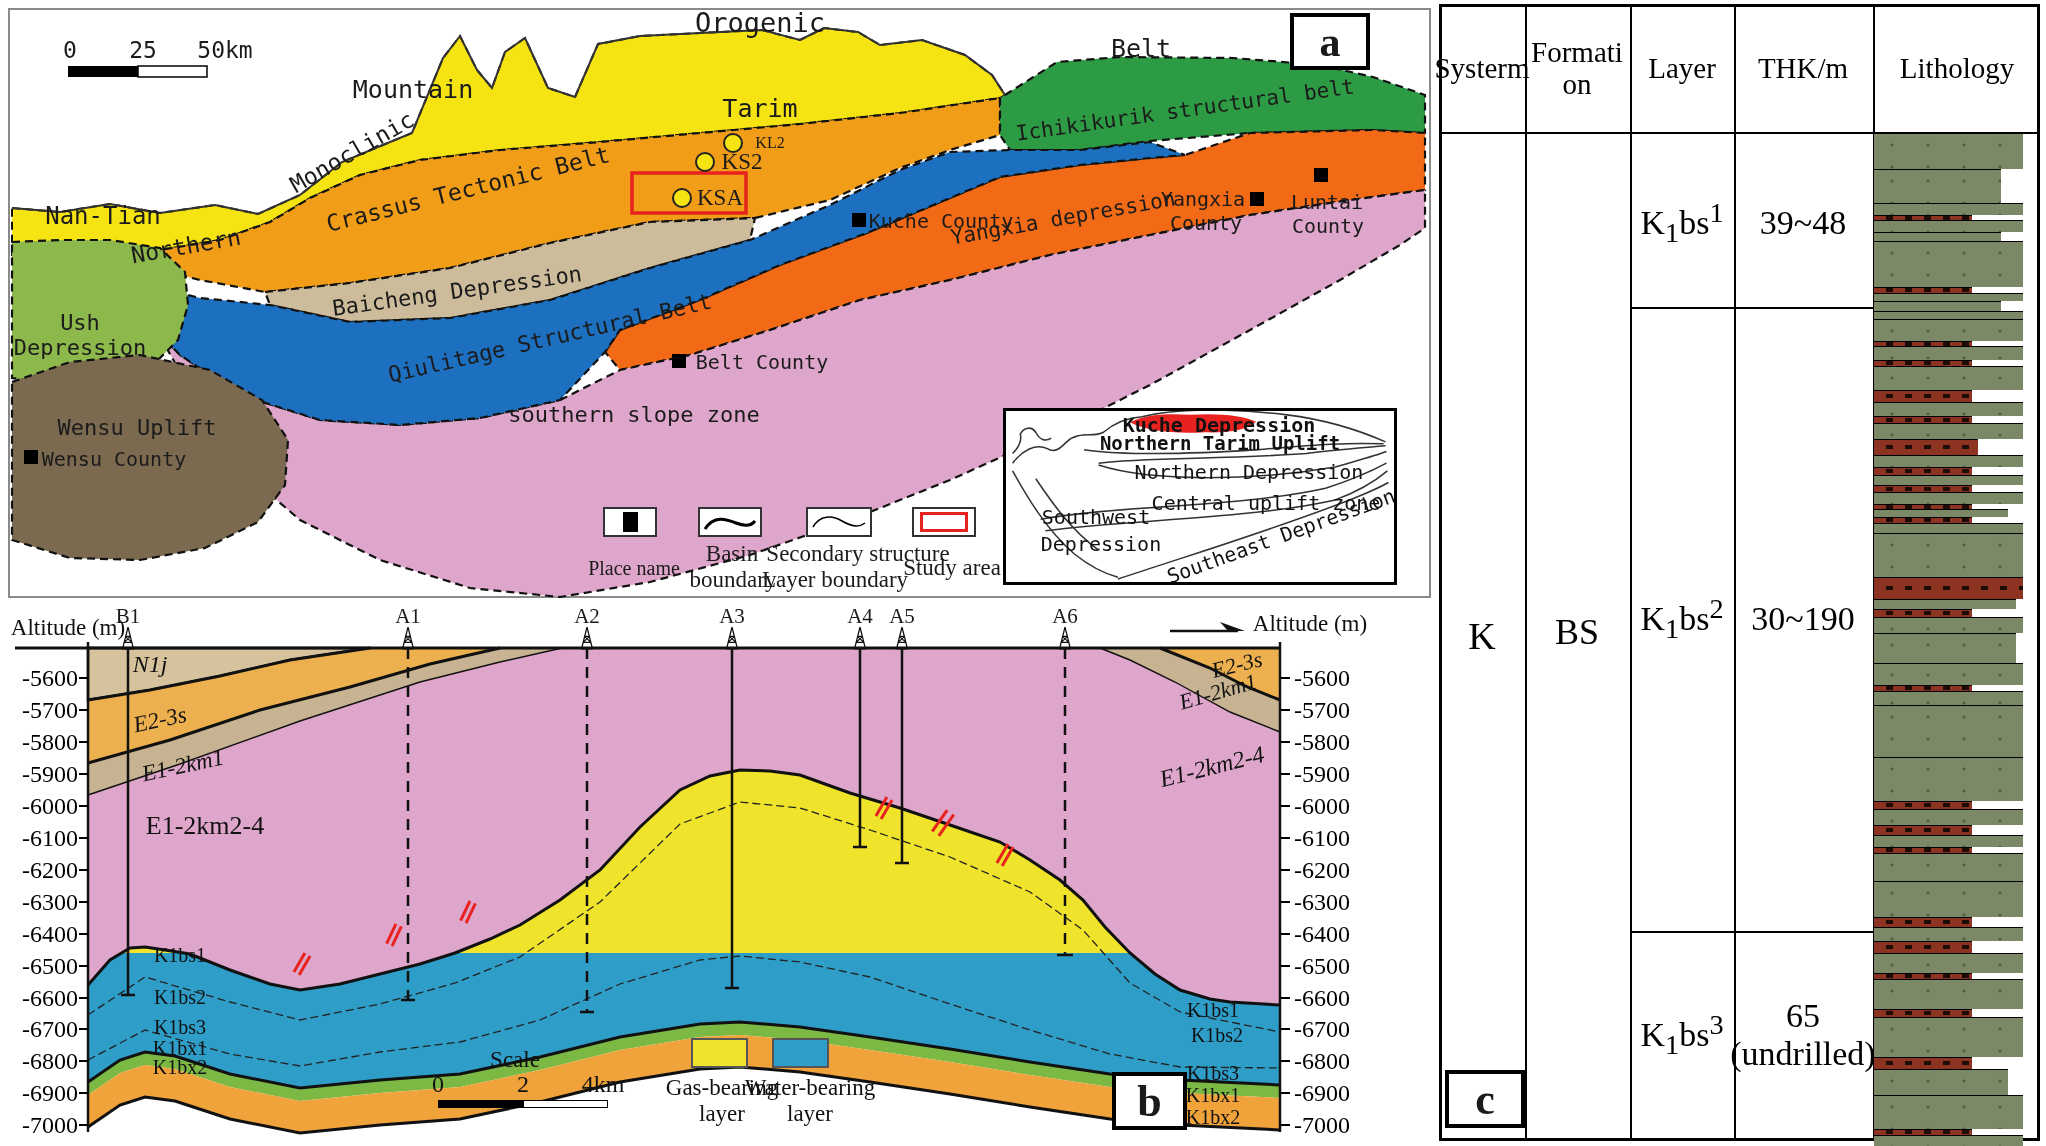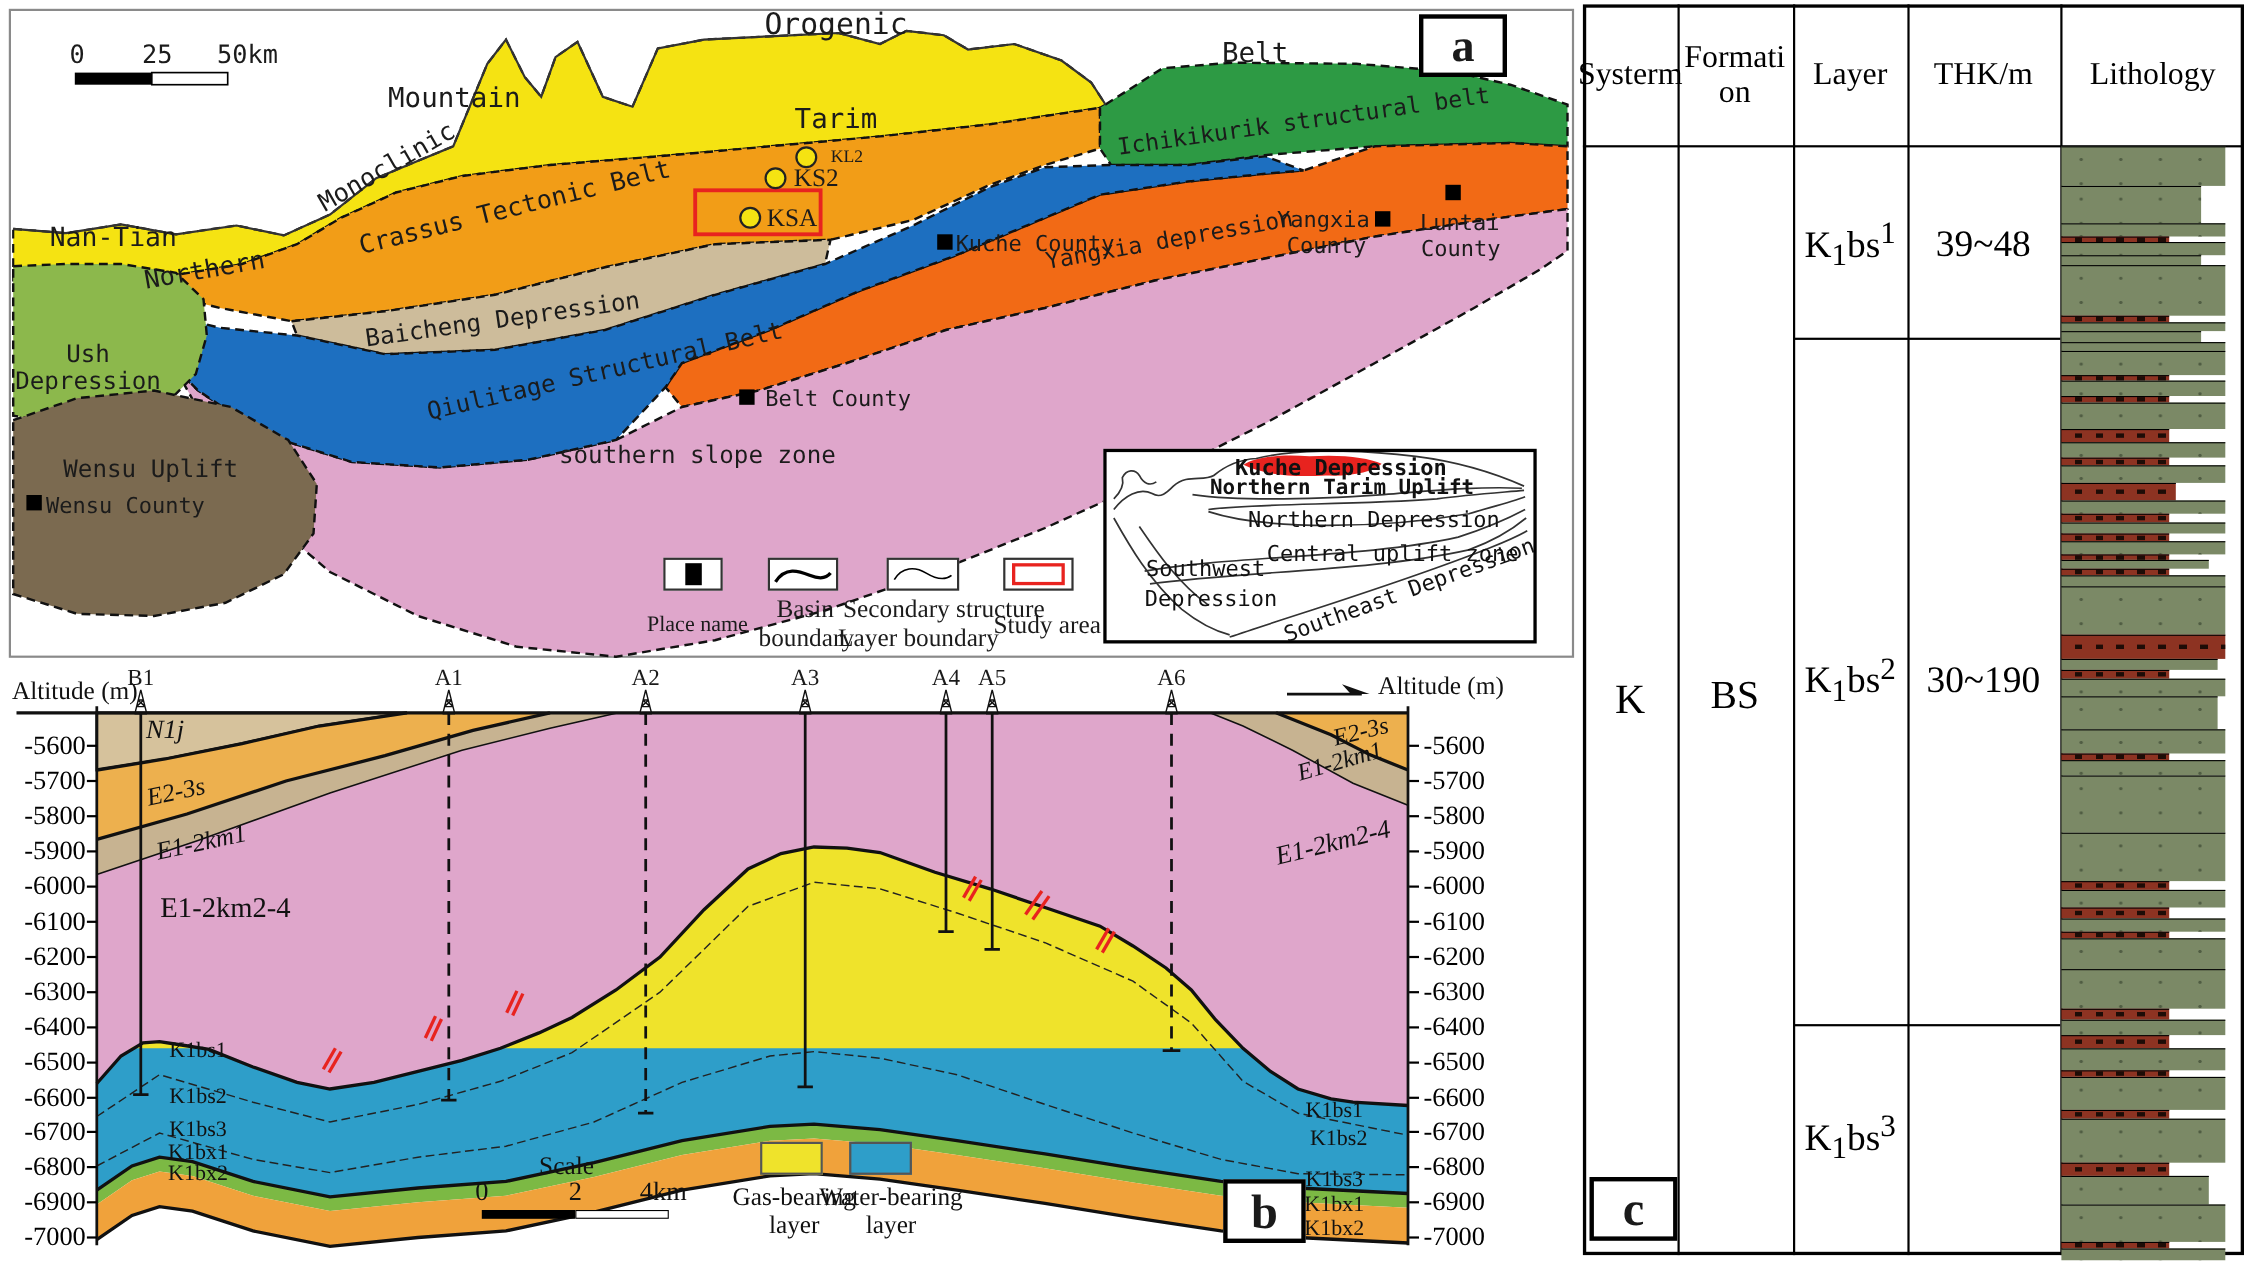--- a/index.html
+++ b/index.html
@@ -420,20 +420,24 @@
       <span>K</span><sub>1</sub><span>bs</span><sup>1</sup>
     </div>
     <div class="pc-cell" style="left:366px;top:223px;font-size:34px;">39~48</div>
     <div class="pc-cell" style="left:245px;top:619px;font-size:34px;">
       <span>K</span><sub>1</sub><span>bs</span><sup>2</sup>
     </div>
     <div class="pc-cell" style="left:366px;top:619px;font-size:34px;">30~190</div>
     <div class="pc-cell" style="left:245px;top:1035px;font-size:34px;">
       <span>K</span><sub>1</sub><span>bs</span><sup>3</sup>
     </div>
+    <div class="pc-cell" style="left:366px;top:1035px;font-size:34px;white-space:normal;line-height:38px;">
+      <div>65</div>
+      <div>(undrilled)</div>
+    </div>
 
     <div class="lith-col">
         <div class="lith-band lith-green" style="height: 36px; width: 149px;"></div>
         <div class="lith-band lith-green" style="height: 34px; width: 127px;"></div>
         <div class="lith-band lith-green" style="height: 12px; width: 149px;"></div>
         <div class="lith-band lith-red" style="height: 5px; width: 98px;"></div>
         <div class="lith-band lith-green" style="height: 12px; width: 149px;"></div>
         <div class="lith-band lith-green" style="height: 9px; width: 127px;"></div>
         <div class="lith-band lith-green" style="height: 46px; width: 149px;"></div>
         <div class="lith-band lith-red" style="height: 6px; width: 98px;"></div>

